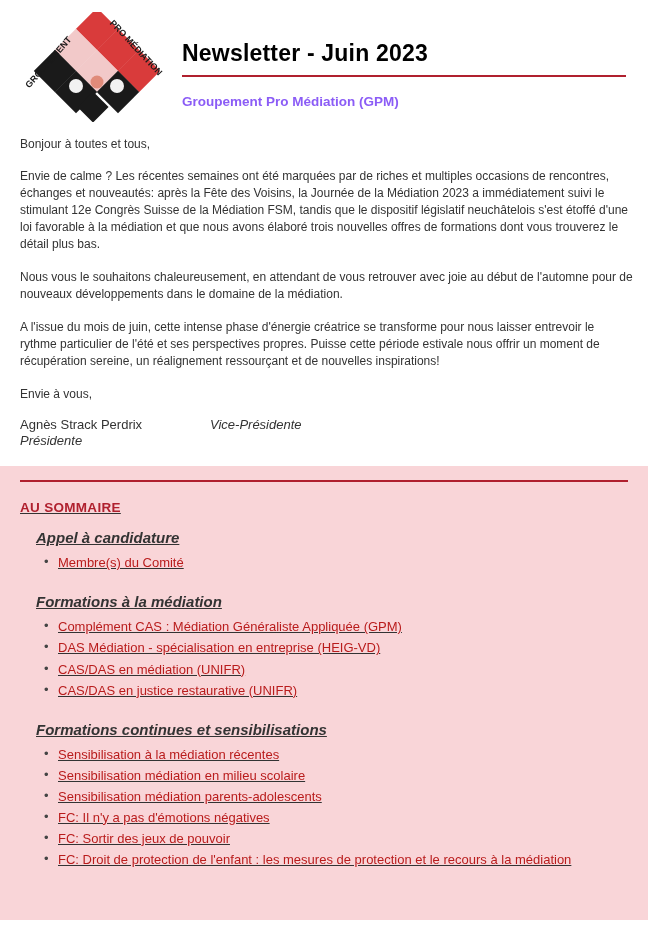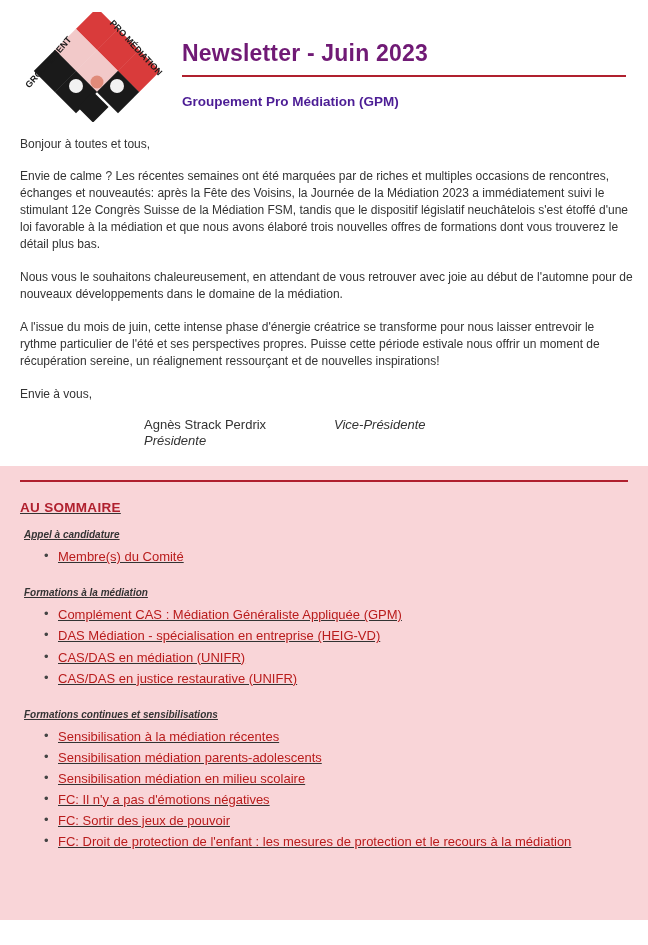--- a/index.html
+++ b/index.html
@@ -40,33 +40,33 @@
   }
   .logo svg { display: block; }
 
   .header-text {
     flex: 1 1 auto;
     padding-top: 30px;
   }
   .news-title {
     font-size: 23px;
     font-weight: bold;
-    color: #701a75;
+    color: #000000;
     letter-spacing: 0.2px;
     margin: 0 0 8px 0;
   }
   .title-rule {
     border: none;
     border-top: 2px solid #b0202e;
     margin: 0 10px 0 0;
     height: 0;
   }
   .org-name {
     font-size: 13.5px;
-    color: #4c1d95;
+    color: #8b5cf6;
     font-weight: bold;
     margin-top: 17px;
   }
 
   
   .body-text {
     padding: 14px 14px 0 20px;
     font-size: 12px;
     line-height: 1.42;
     color: #333333;
@@ -76,21 +76,20 @@
   }
   .body-text p.tight {
     margin-bottom: 15px;
   }
 
   .signatures {
     display: flex;
     padding: 2px 0 0 20px;
     font-size: 13px;
     margin-top: -4px;
-    justify-content: center;
   }
   .sig-col {
     width: 190px;
   }
   .sig-name {
     color: #333333;
     margin-bottom: 1px;
   }
   .sig-role {
     font-style: italic;
@@ -114,23 +113,23 @@
   .summary-title {
     color: #b0202e;
     font-weight: bold;
     font-size: 13.5px;
     letter-spacing: 0.3px;
     margin-bottom: 14px;
   }
   .sec-head {
     font-weight: bold;
     font-style: italic;
-    font-size: 10px;
-    color: #333333;
-    margin: 0 0 6px 4px;
+    font-size: 15px;
+    color: #333333;
+    margin: 0 0 6px 16px;
   }
   .sec-head.spaced {
     margin-top: 20px;
   }
   ul.sec-list {
     margin: 0 0 0 0;
     padding-left: 38px;
     list-style: none;
   }
   ul.sec-list li {
@@ -234,21 +233,21 @@
     <ul class="sec-list">
       <li><span class="link">Complément CAS : Médiation Généraliste Appliquée (GPM)</span></li>
       <li><span class="link">DAS Médiation - spécialisation en entreprise (HEIG-VD)</span></li>
       <li><span class="link">CAS/DAS en médiation (UNIFR)</span></li>
       <li><span class="link">CAS/DAS en justice restaurative (UNIFR)</span></li>
     </ul>
 
     <div class="sec-head spaced">Formations continues et sensibilisations</div>
     <ul class="sec-list">
       <li><span class="link">Sensibilisation à la médiation récentes</span></li>
+      <li><span class="link">Sensibilisation médiation en milieu scolaire</span></li>
       <li><span class="link">Sensibilisation médiation parents-adolescents</span></li>
-      <li><span class="link">Sensibilisation médiation en milieu scolaire</span></li>
       <li><span class="link">FC: Il n'y a pas d'émotions négatives</span></li>
       <li><span class="link">FC: Sortir des jeux de pouvoir</span></li>
       <li><span class="link">FC: Droit de protection de l'enfant : les mesures de protection et le recours à la médiation</span></li>
     </ul>
   </div>
 
 </div>
 
 </body></html>

